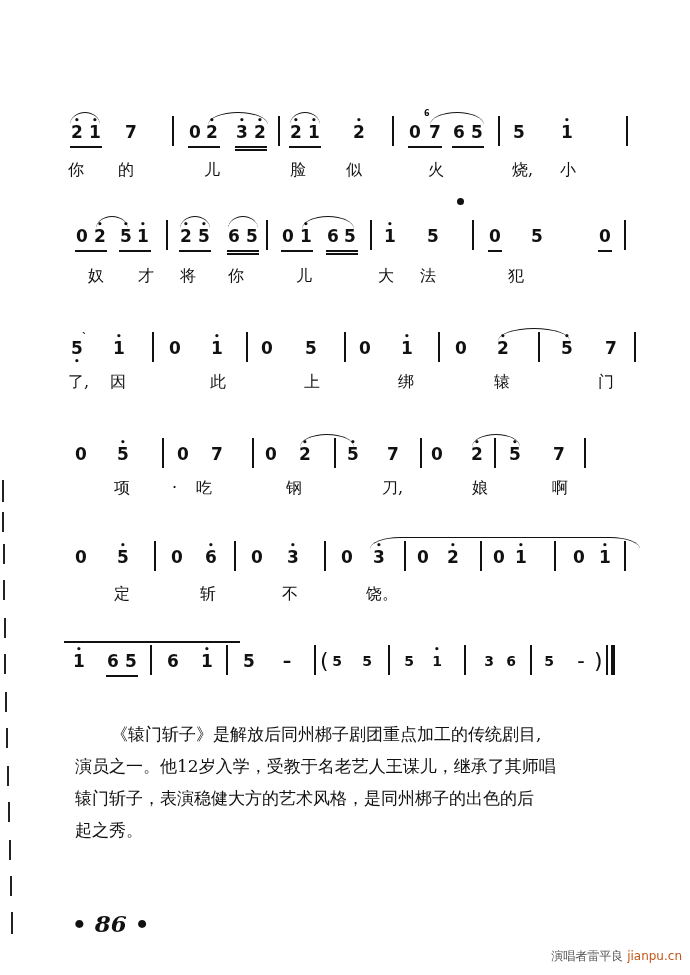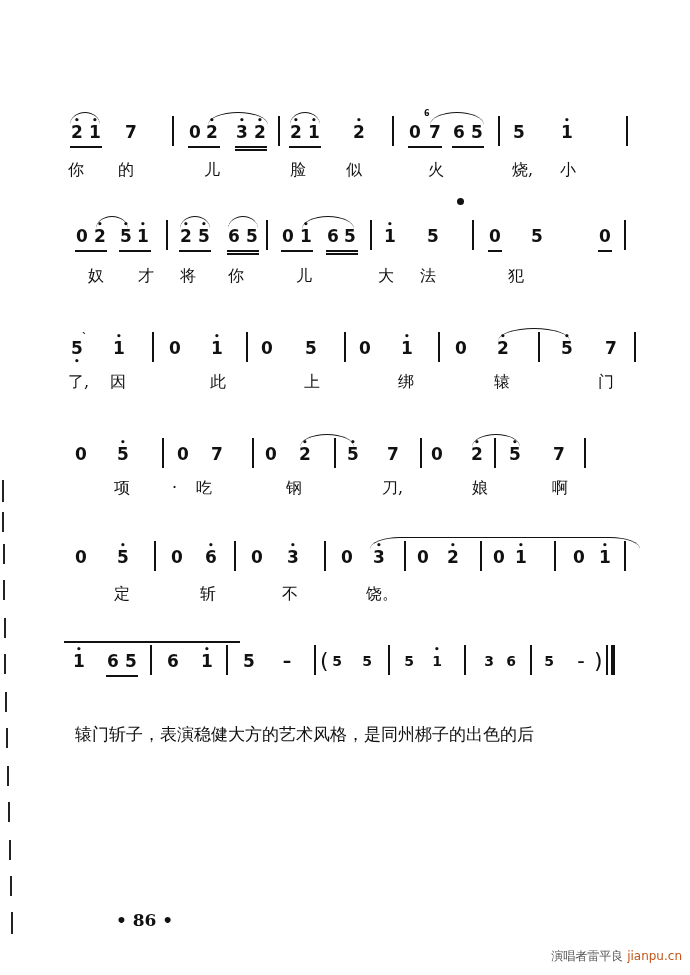--- a/index.html
+++ b/index.html
@@ -25,21 +25,21 @@
   .grace { position: absolute; font-size: 8px; font-weight: bold; line-height: 8px; top: -12px; }
   .paren { position: absolute; top: -2px; font-size: 22px; font-weight: normal; line-height: 24px; }
   .lyr-row { position: absolute; left: 68px; width: 570px; height: 22px; }
   .lyr { position: absolute; top: 0; font-family: "DejaVu Serif", serif; font-size: 16px; line-height: 20px; }
   .dot-big { position: absolute; width: 7px; height: 7px; border-radius: 50%; background: #111; }
 
   .para { position: absolute; left: 75px; width: 570px; font-family: "DejaVu Serif", serif; font-size: 17px; line-height: 32px; color: #111; }
   .para p { margin: 0; white-space: nowrap; }
   .para p.first { text-indent: 36px; }
 
-  .page-num { position: absolute; left: 72px; top: 910px; font-family: "DejaVu Serif", serif; font-weight: bold; font-size: 17px; margin-left: 44px; }
+  .page-num { position: absolute; left: 72px; top: 910px; font-family: "DejaVu Serif", serif; font-style: italic; font-weight: bold; font-size: 23px; }
   .watermark { position: absolute; right: 8px; top: 948px; font-size: 12px; color: #555; font-family: "DejaVu Sans", sans-serif; }
   .watermark .url { color: #c2571a; }
 </style>
 </head>
 <body>
 
 <div class="margin-marks">
   <div class="mk" style="left:2px;top:0;height:22px"></div>
   <div class="mk" style="left:2px;top:32px;height:20px"></div>
   <div class="mk" style="left:3px;top:64px;height:20px"></div>
@@ -278,21 +278,24 @@
   <span class="tok" style="left:436px;font-size:14px"><span>6</span></span>
   <div class="bar" style="left:462px"></div>
   <span class="tok" style="left:474px;font-size:14px"><span>5</span></span>
   <span class="tok" style="left:506px;font-size:14px"><span>–</span></span>
   <span class="paren" style="left:526px">)</span>
   <div class="bar" style="left:538px;width:2px"></div>
   <div class="bar" style="left:543px;width:4px"></div>
 </div>
 
 <div class="para" style="top:718px">
+  <p class="first">《辕门斩子》是解放后同州梆子剧团重点加工的传统剧目,</p>
+  <p>演员之一。他12岁入学，受教于名老艺人王谋儿，继承了其师唱</p>
   <p>辕门斩子，表演稳健大方的艺术风格，是同州梆子的出色的后</p>
+  <p>起之秀。</p>
 </div>
 
 <div class="page-num">• 86 •</div>
 
 <div class="watermark">
   <span>演唱者雷平良</span>
   <span class="url">jianpu.cn</span>
 </div>
 
 </body></html>

